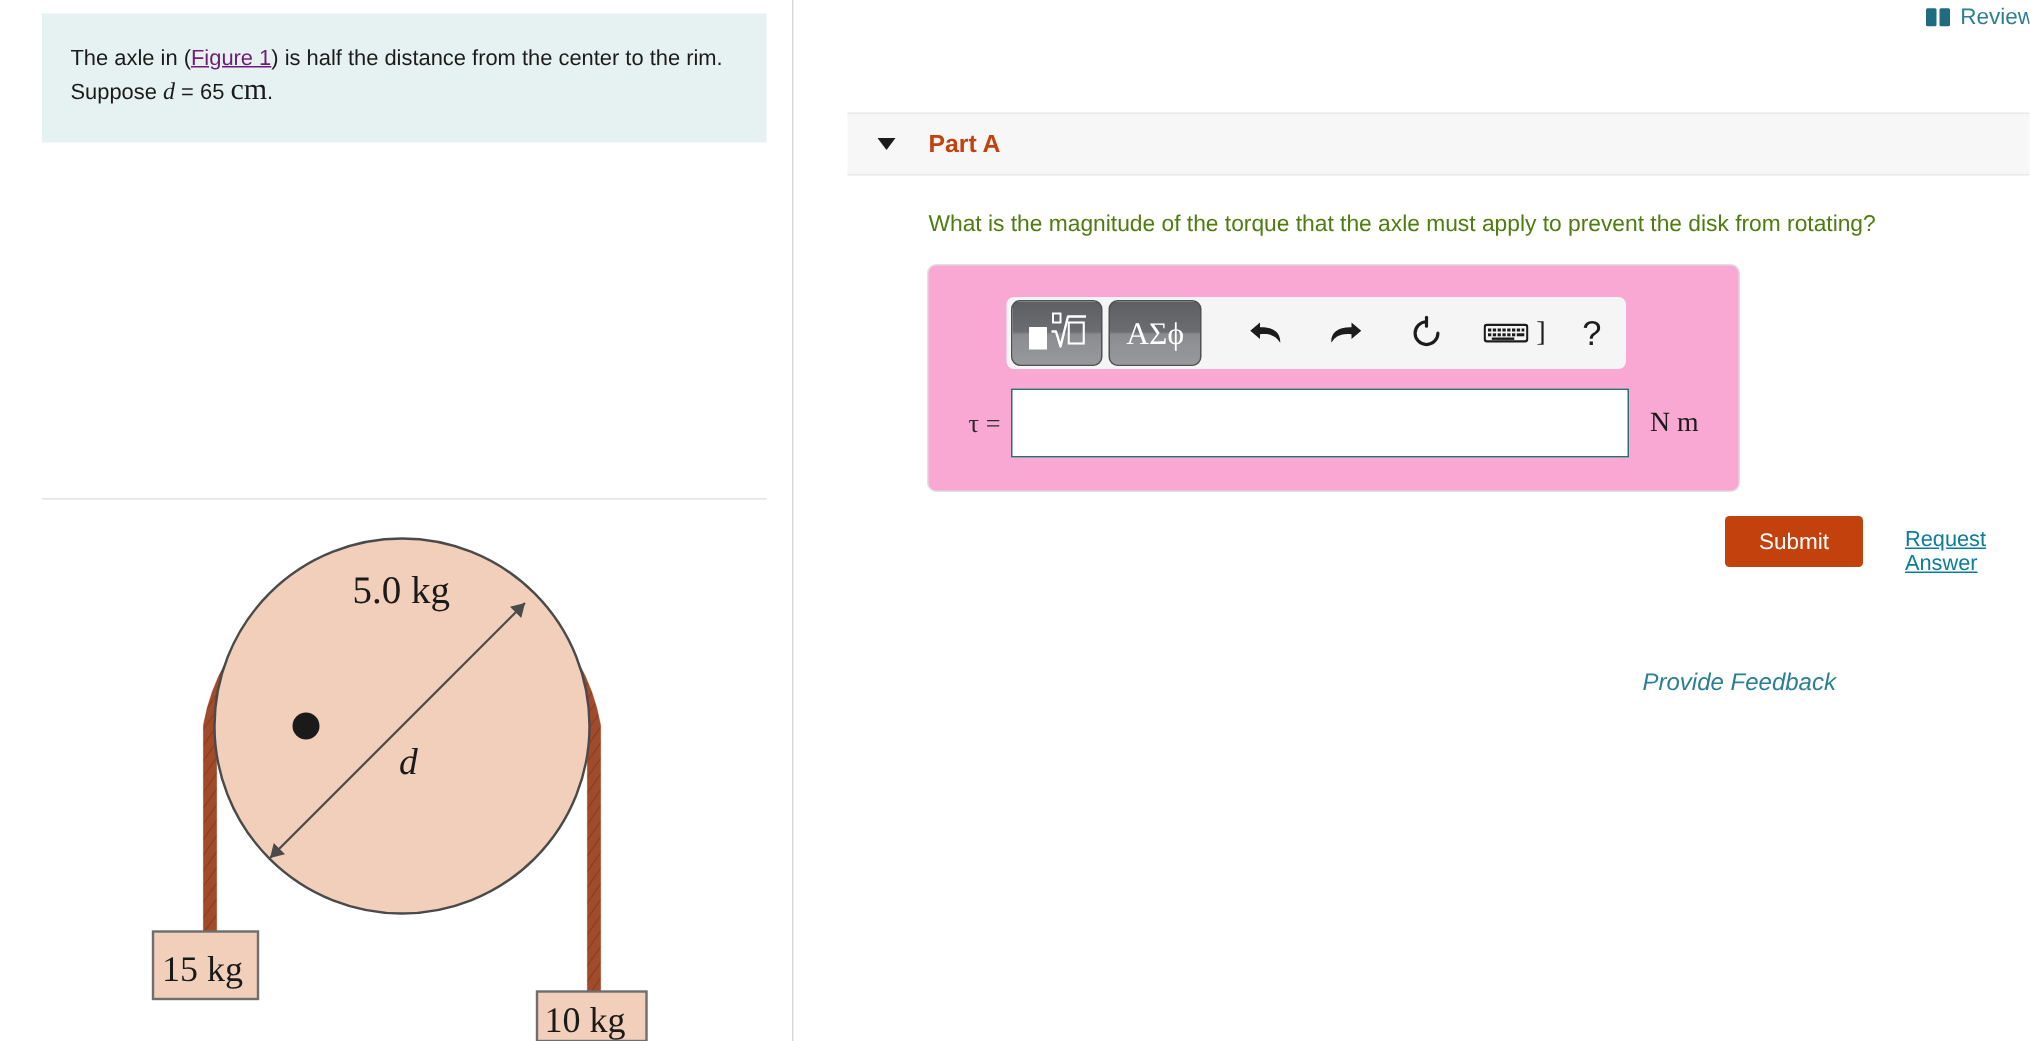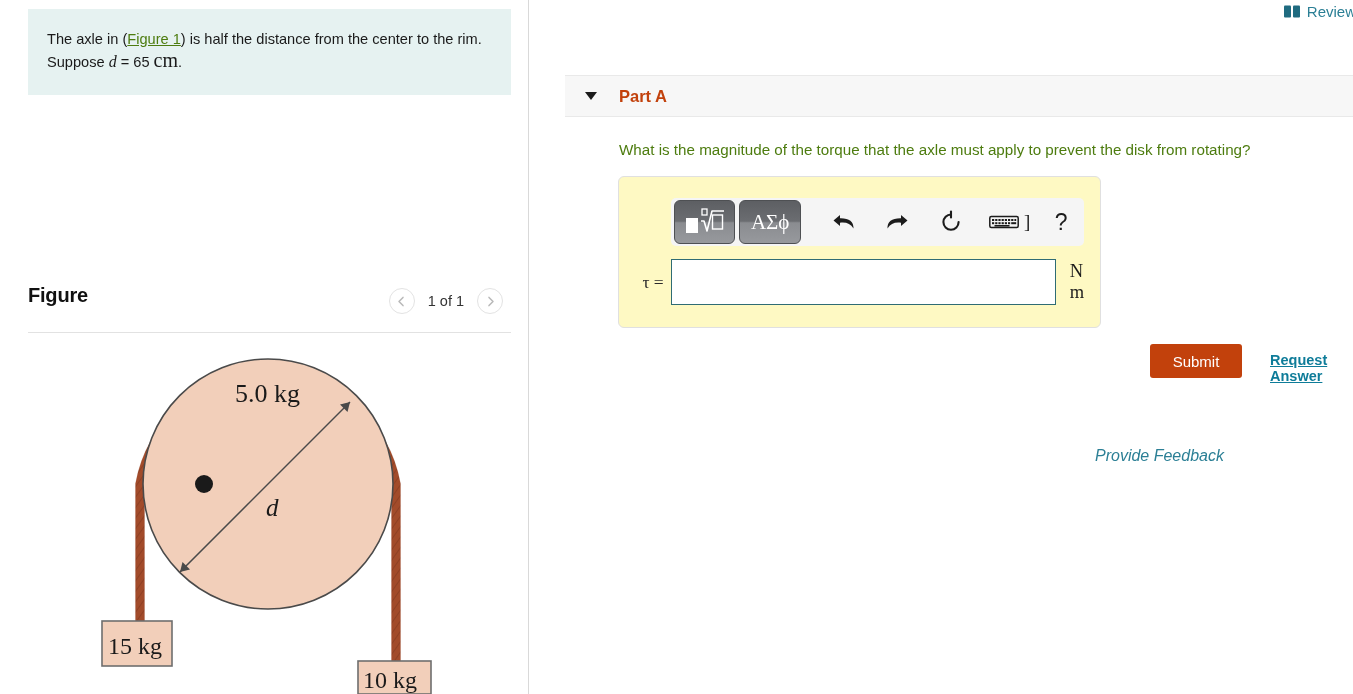--- a/index.html
+++ b/index.html
@@ -22,21 +22,21 @@
   }
 
   .hint-box {
     position:absolute; left:28px; top:9px; width:483px;
     background:#e6f2f1;
     padding:20px 19px 22px 19px;
     color:#1a1a1a;
     font-size:14.6px;
     line-height:21px;
   }
-  .hint-box .figlink { color:#4d7c0f; }
+  .hint-box .figlink { color:#701a75; }
   .mathvar { font-family:"Liberation Serif", serif; font-style:italic; font-size:16px; }
   .mathrm { font-family:"Liberation Serif", serif; font-size:20px; }
 
   .figure-header {
     position:absolute; left:28px; top:283px; width:483px; height:43px;
   }
   .figure-title {
     position:absolute; left:0; top:1px;
     font-size:20px; font-weight:bold; color:#111;
     letter-spacing:-0.2px;
@@ -81,22 +81,22 @@
     border-top:8px solid #1b1b1b;
   }
   .part-title { font-size:16.5px; font-weight:bold; color:#c2410c; }
 
   .question-text {
     position:absolute; left:89px; top:141px;
     font-size:15.2px; color:#4d7c0f; white-space:nowrap;
   }
 
   .answer-card {
-    position:absolute; left:88px; top:176px; width:483px; height:152px;
-    border:1px solid #e0e0e0; border-radius:6px; background:#fef9c3;
+    position:absolute; left:88px; top:176px; width:542px; height:152px;
+    border:1px solid #e0e0e0; border-radius:6px; background:#f9a8d4;
   }
 
   .mq-toolbar {
     position:absolute; left:52px; top:21px; width:413px; height:48px;
     background:#f5f5f5; border-radius:5px;
     display:flex; align-items:center;
   }
   .mq-btn {
     width:62px; height:44px; margin-left:4px;
     border-radius:6px;
@@ -145,55 +145,39 @@
   .submit-btn {
     position:absolute; left:620px; top:344px;
     width:92px; height:34px;
     background:#c2410c; color:#fff;
     border:none; border-radius:3px;
     font-size:15px; font-family:"Liberation Sans", sans-serif;
     cursor:pointer;
   }
   .request-answer {
     position:absolute; left:740px; top:352px;
-    color:#0e7c99; font-size:14.5px; font-weight:bold;
+    color:#0e7c99; font-size:14.5px; font-weight:normal;
     text-decoration:underline; cursor:pointer;
   }
   .provide-feedback {
     position:absolute; left:565px; top:447px;
     color:#2b7f95; font-size:16px; text-decoration:none; cursor:pointer;font-style:italic;
   }
 </style>
 </head>
 <body>
 
 <div id="app">
 
   <div id="left-pane">
 
     <div class="hint-box">
       <span>The axle in (</span><a class="figlink" href="#">Figure 1</a><span>) is half the distance from the center to the rim. Suppose </span><span class="mathvar">d</span><span> = 65 </span><span class="mathrm">cm</span><span>.</span>
     </div>
 
-    <div class="figure-header">
-      <div class="figure-title">Figure</div>
-      <div class="fig-nav">
-        <div class="nav-circle">
-          <svg width="11" height="11" viewBox="0 0 11 11">
-            <path d="M7 1.4 L3 5.5 L7 9.6" fill="none" stroke="#b9b9b9" stroke-width="1.5" stroke-linecap="round" stroke-linejoin="round"></path>
-          </svg>
-        </div>
-        <div class="fig-count">1 of 1</div>
-        <div class="nav-circle">
-          <svg width="11" height="11" viewBox="0 0 11 11">
-            <path d="M4 1.4 L8 5.5 L4 9.6" fill="none" stroke="#b9b9b9" stroke-width="1.5" stroke-linecap="round" stroke-linejoin="round"></path>
-          </svg>
-        </div>
-      </div>
-    </div>
     <div class="fig-divider"></div>
 
     <svg id="figure-svg" width="483" height="358" viewBox="0 0 483 358">
       <defs>
         <pattern id="ropeTex" width="6" height="6" patternUnits="userSpaceOnUse" patternTransform="rotate(35)">
           <rect width="6" height="6" fill="#b0522f"></rect>
           <line x1="0" y1="0" x2="0" y2="6" stroke="#8a3d21" stroke-width="1.4"></line>
         </pattern>
       </defs>
 

